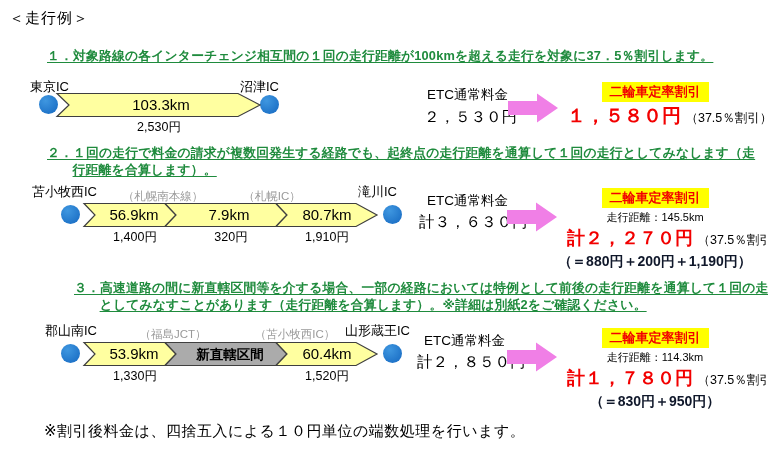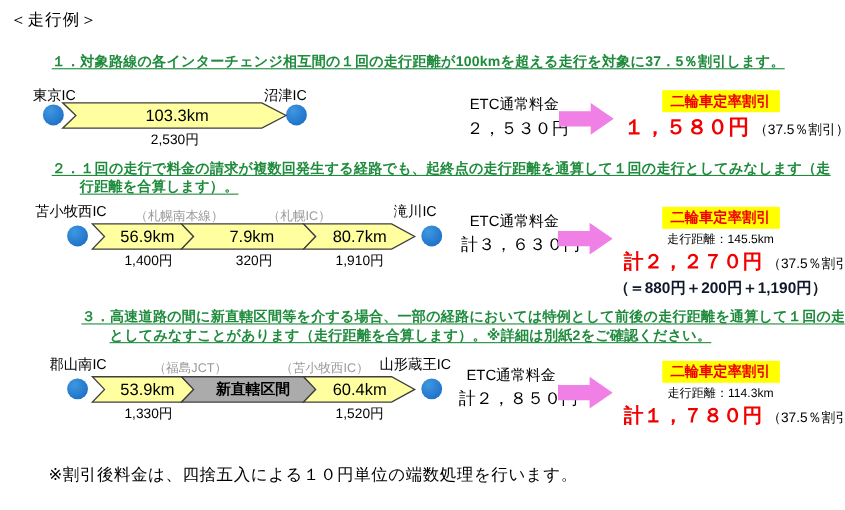--- a/index.html
+++ b/index.html
@@ -142,17 +142,18 @@
 
   <div class="abs flow-arrow" style="left:507px;top:342px;"></div>
 
   <div class="abs result" style="left:548px;top:328px;">
     <span class="badge">二輪車定率割引</span>
     <div class="dist">走行距離：114.3km</div>
     <div class="price-line">
       <span class="big-price">計１，７８０円</span>
       <span class="rate">（37.5％割引）</span>
     </div>
+    <div class="breakdown">（＝830円＋950円）</div>
   </div>
 
   <div class="abs footnote" style="left:44px;top:422px;">※割引後料金は、四捨五入による１０円単位の端数処理を行います。</div>
 
 </div>
 
 </body></html>

